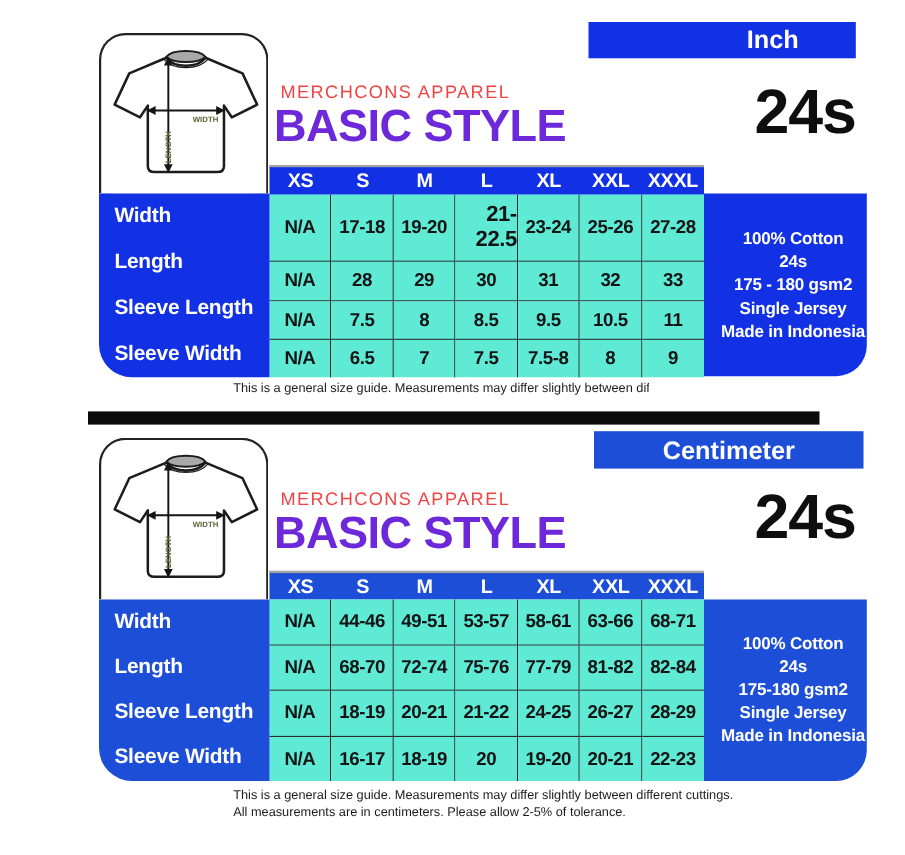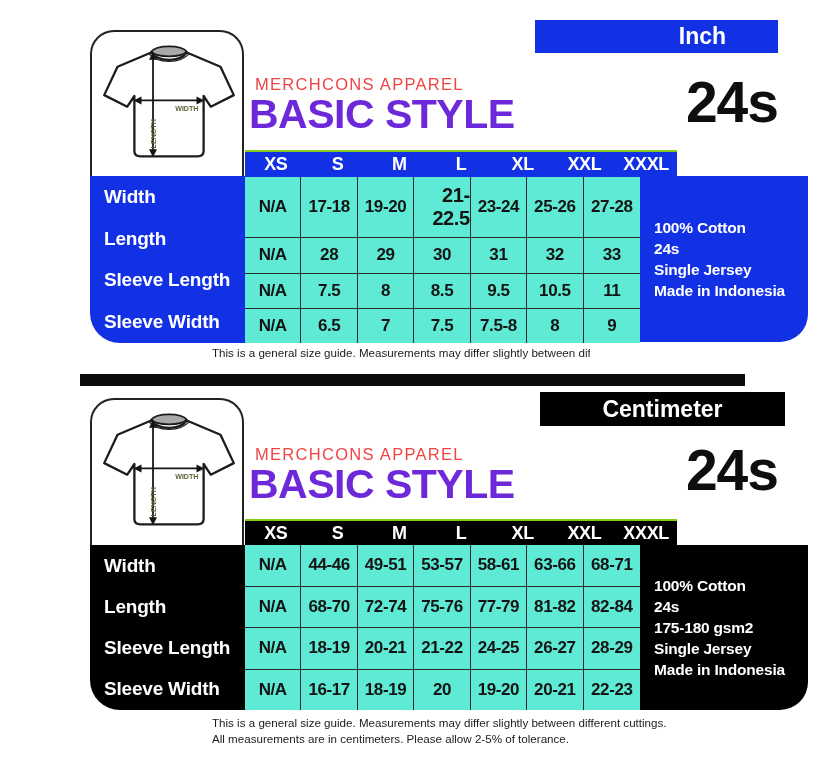--- a/index.html
+++ b/index.html
@@ -24,22 +24,22 @@
   
   .badge{
     height:33px;color:#fff;font-size:23px;font-weight:700;
     display:flex;align-items:center;justify-content:center;box-sizing:border-box;
   }
   
   .weight{left:600px;width:178px;text-align:right;font-size:57px;font-weight:700;letter-spacing:-1px;color:#0e0e0e;line-height:60px;}
 
   
   .size-header{
-    left:245px;width:432px;display:flex;color:#fff;font-weight:700;font-size:18px;
-    border-top:2px solid #84cc16;box-sizing:border-box;
+    left:245px;width:395px;display:flex;color:#fff;font-weight:700;font-size:18px;
+    border-top:2px solid #a3a3a3;box-sizing:border-box;
   }
   .hcell{flex:1;display:flex;align-items:center;justify-content:center;letter-spacing:-0.3px;}
 
   
   .grid{left:245px;width:395px;display:grid;grid-template-columns:repeat(7,1fr);}
   .cell{
     display:flex;align-items:center;justify-content:center;
     font-size:17px;font-weight:600;letter-spacing:-0.4px;color:#141414;background:#5eead4;
     box-sizing:border-box;
   }
@@ -49,33 +49,33 @@
 
   
   .label-col{
     left:90px;width:155px;display:flex;flex-direction:column;
     border-radius:0 0 0 30px;color:#fff;box-sizing:border-box;
   }
   .rlabel{flex:1;display:flex;align-items:center;padding-left:14px;font-size:19px;font-weight:700;letter-spacing:-0.2px;}
 
   
   .info-box{
-    left:640px;width:168px;border-radius:0 0 28px 0;color:#fff;
-    display:flex;flex-direction:column;justify-content:center;padding-left:14px;box-sizing:border-box;
+    left:640px;width:148px;border-radius:0 0 28px 0;color:#fff;
+    display:flex;flex-direction:column;justify-content:center;padding-left:14px;box-sizing:border-box;align-items:center;
   }
   .info-line{font-size:15.5px;font-weight:700;line-height:21px;letter-spacing:-0.2px;}
 
   
   .footer{left:212px;font-size:11.6px;line-height:15.5px;color:#1b1b1b;font-weight:500;}
   .clip1{width:378px;overflow:hidden;white-space:nowrap;}
 
   .divider{left:80px;top:374px;width:665px;height:12px;background:#0b0b0b;}
 
   .sec-inch  .painted{background:#1230e4;}
-  .sec-cm    .painted{background:#000000;}
+  .sec-cm    .painted{background:#1d4ed8;}
   .badge-inch{left:535px;top:20px;width:243px;padding-left:92px;}
   .badge-cm{left:540px;top:392px;width:245px;height:34px;}
 </style>
 </head>
 <body>
 
 <svg width="0" height="0" style="position:absolute">
   <defs>
     <g id="tee">
       <path d="M60,14 L22,30 L7,62 L33,75 L41,63 L41,125 Q41,131 48,131 L112,131 Q119,131 119,125 L119,63 L127,75 L153,62 L138,30 L100,14 C92,25 68,25 60,14 Z" fill="#ffffff" stroke="#1c1c1c" stroke-width="2.6" stroke-linejoin="round"></path>
@@ -151,20 +151,21 @@
       </div>
     <div class="abs label-col painted" style="top:176px;height:167px">
         <div class="rlabel">Width</div>
         <div class="rlabel">Length</div>
         <div class="rlabel">Sleeve Length</div>
         <div class="rlabel">Sleeve Width</div>
       </div>
     <div class="abs info-box painted" style="top:176px;height:166px">
         <div class="info-line">100% Cotton</div>
         <div class="info-line">24s</div>
+        <div class="info-line">175 - 180 gsm2</div>
         <div class="info-line">Single Jersey</div>
         <div class="info-line">Made in Indonesia</div>
       </div>
 
     <div class="abs footer" style="top:345px">
       <div class="clip1">This is a general size guide. Measurements may differ slightly between different cuttings.</div>
     </div>
   </section>
 
   <div class="abs divider"></div>

